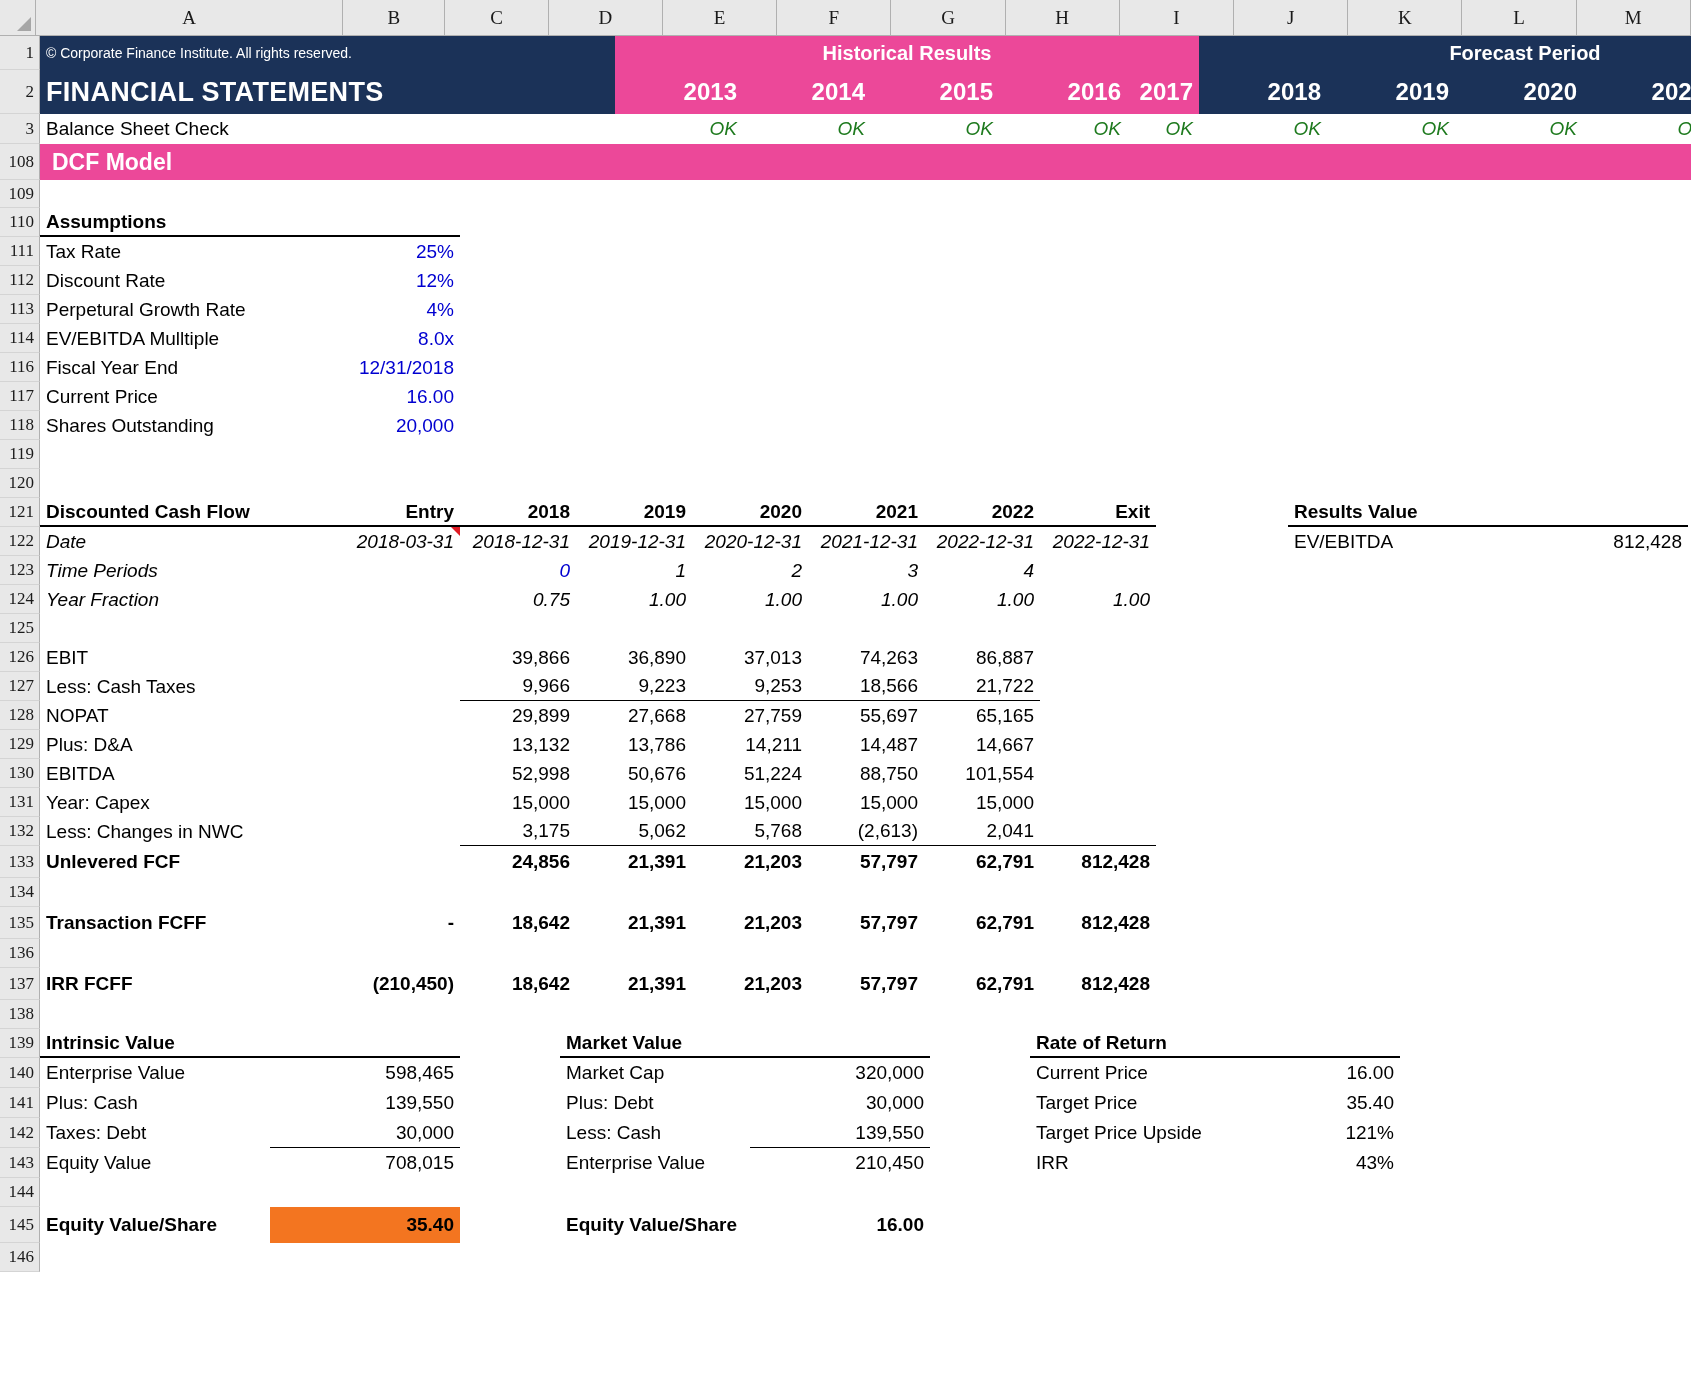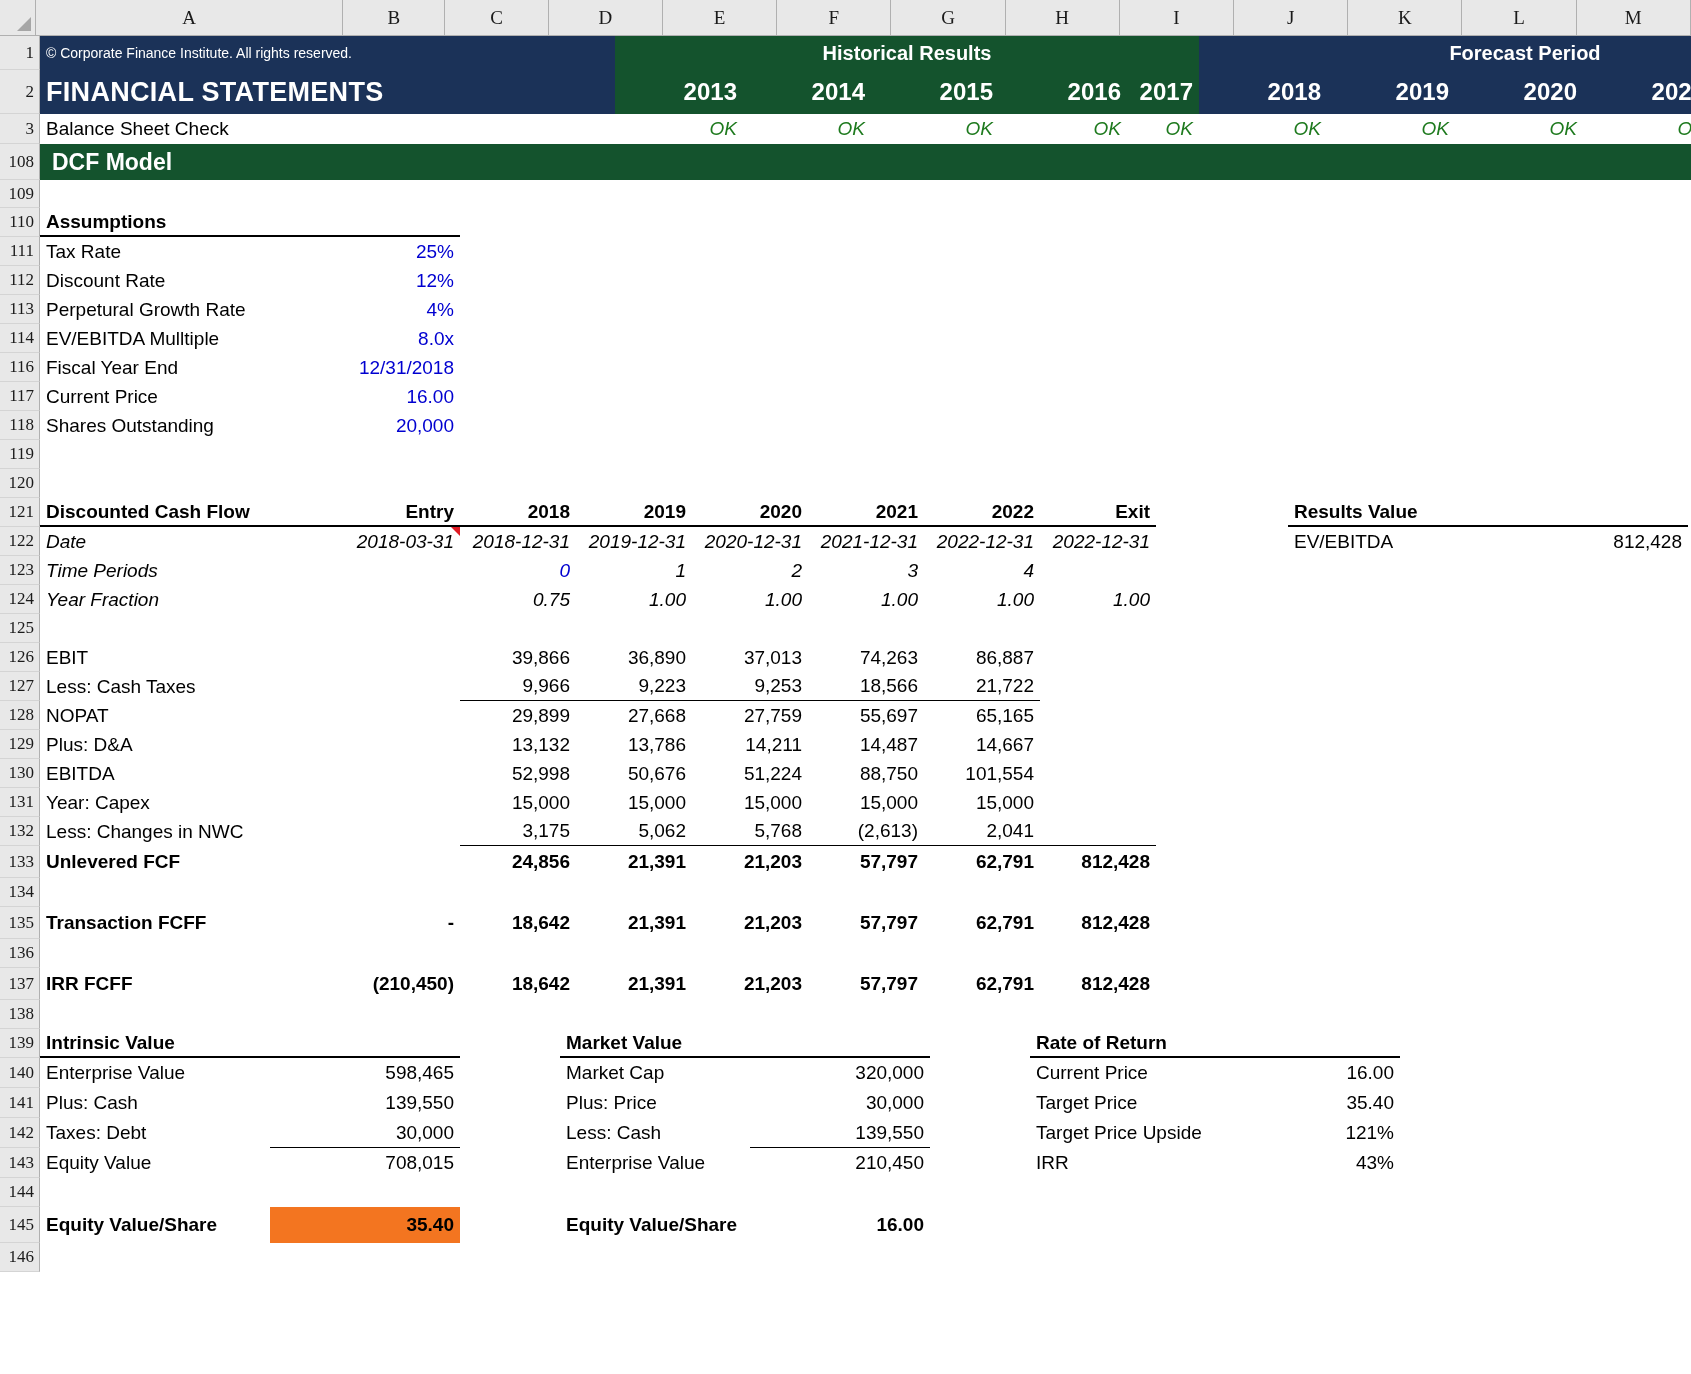--- a/index.html
+++ b/index.html
@@ -79,22 +79,22 @@
   .c { justify-content: center; }
   .l { justify-content: flex-start; }
   .b { font-weight: bold; }
   .i { font-style: italic; }
   .blue { color: #0000d0; }
   .green { color: #1e7a1e; }
   .white { color: #ffffff; }
 
   
   .navy { background: #1b3258; }
-  .teal { background: #14532d; }
-  .orange { background: #14532d; justify-content: center; }
+  .teal { background: #ec4899; }
+  .orange { background: #ec4899; justify-content: center; }
 
   .title-big { font-size: 27px; font-weight: bold; letter-spacing: 0.3px; }
   .copyright { font-size: 14px; }
   .yr { font-size: 24px; font-weight: bold; }
   .grp { font-size: 20px; font-weight: bold; }
 
   .section-title {
     font-size: 23px;
     font-weight: bold;
     color: #ffffff;
@@ -500,21 +500,21 @@
       <div class="cell r" style="width:170px">16.00</div>
     </div>
   </div>
 
   <div class="grid-row" style="height:30px">
     <div class="rowhead">141</div>
     <div class="cells">
       <div class="cell l" style="width:230px">Plus: Cash</div>
       <div class="cell r" style="width:190px">139,550</div>
       <div class="cell" style="width:100px"></div>
-      <div class="cell l" style="width:190px">Plus: Price</div>
+      <div class="cell l" style="width:190px">Plus: Debt</div>
       <div class="cell r" style="width:180px">30,000</div>
       <div class="cell" style="width:100px"></div>
       <div class="cell l" style="width:200px">Target Price</div>
       <div class="cell r" style="width:170px">35.40</div>
     </div>
   </div>
 
   <div class="grid-row" style="height:30px">
     <div class="rowhead">142</div>
     <div class="cells">

